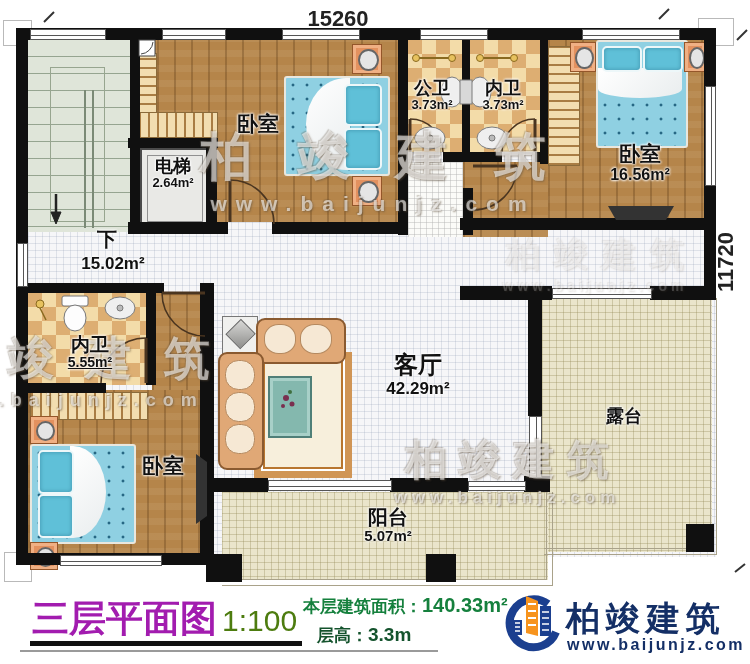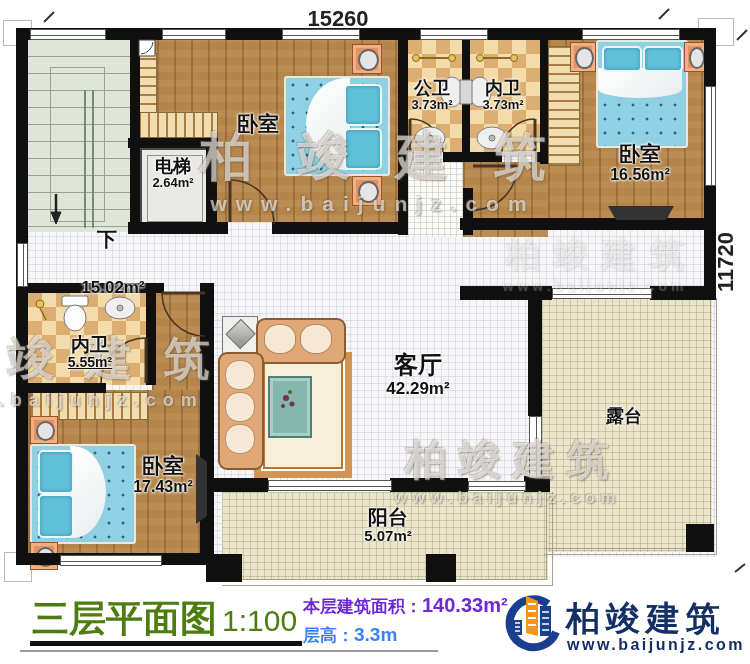--- a/index.html
+++ b/index.html
@@ -246,33 +246,32 @@
   <span class="room-area" style="font-size:13px;">3.73m²</span>
 </div>
 <div class="abs room-label" style="left:582px;top:142px;width:116px;">
   <span class="room-name" style="font-size:21px;">卧室</span>
   <span class="room-area" style="font-size:16px;">16.56m²</span>
 </div>
 <div class="abs room-label" style="left:141px;top:156px;width:64px;z-index:50;">
   <span class="room-name" style="font-size:18px;">电梯</span>
   <span class="room-area" style="font-size:13px;">2.64m²</span>
 </div>
-<div class="abs room-label" style="left:51px;top:254px;width:124px;margin-top:24px;">
+<div class="abs room-label" style="left:51px;top:254px;width:124px;">
   <span class="room-area" style="font-size:17px;">15.02m²</span>
 </div>
 <div class="abs room-label" style="left:92px;top:228px;width:30px;">
   <span style="font-size:20px;font-weight:bold;">下</span>
 </div>
 <div class="abs room-label" style="left:52px;top:334px;width:76px;">
   <span class="room-name" style="font-size:19px;">内卫</span>
   <span class="room-area" style="font-size:14px;text-decoration:underline;">5.55m²</span>
 </div>
 <div class="abs room-label" style="left:106px;top:454px;width:114px;">
   <span class="room-name" style="font-size:21px;">卧室</span>
-  <span class="room-area" style="font-size:16px;">17.43m²</span>
 </div>
 <div class="abs room-label" style="left:356px;top:352px;width:124px;">
   <span class="room-name" style="font-size:24px;">客厅</span>
   <span class="room-area" style="font-size:17px;">42.29m²</span>
 </div>
 <div class="abs room-label" style="left:586px;top:406px;width:76px;">
   <span class="room-name" style="font-size:18px;font-family:Liberation Serif, serif;">露台</span>
 </div>
 <div class="abs room-label" style="left:342px;top:506px;width:92px;">
   <span class="room-name" style="font-size:20px;">阳台</span>
@@ -293,28 +292,28 @@
 <div class="abs wm" style="left:352px;top:432px;width:310px;">
   <span class="wm-big" style="font-size:42px;letter-spacing:12px;padding-left:12px;">柏竣建筑</span>
   <span class="wm-small" style="font-size:17px;letter-spacing:5px;">www.baijunjz.com</span>
 </div>
 <div class="abs wm" style="left:470px;top:232px;width:250px;opacity:.35;">
   <span class="wm-big" style="font-size:34px;letter-spacing:14px;padding-left:14px;">柏竣建筑</span>
   <span class="wm-small" style="font-size:14px;letter-spacing:4px;">www.baijunjz.com</span>
 </div>
 
 <div class="abs titleblock" style="left:0;top:588px;width:750px;height:76px;">
-  <span class="abs" style="left:32px;top:6px;font-size:37px;font-weight:bold;color:#4d7c0f;">三层平面图</span>
+  <span class="abs" style="left:32px;top:6px;font-size:37px;font-weight:bold;color:#a21caf;">三层平面图</span>
   <div class="abs" style="left:30px;top:53px;width:272px;height:5px;background:#111;"></div>
   <div class="abs" style="left:20px;top:62px;width:418px;height:2px;background:#9a9a9a;"></div>
   <span class="abs" style="left:222px;top:16px;font-size:30px;color:#4d7c0f;">1:100</span>
-  <div class="abs" style="left:303px;top:6px;color:#6d28d9;">
+  <div class="abs" style="left:303px;top:6px;color:#15803d;">
     <span style="font-size:17px;font-weight:bold;">本层建筑面积：</span><span style="font-size:20px;font-weight:bold;">140.33m²</span>
   </div>
-  <div class="abs" style="left:303px;top:36px;color:#3b82f6;">
+  <div class="abs" style="left:317px;top:36px;color:#14532d;">
     <span style="font-size:17px;font-weight:bold;">层高：</span><span style="font-size:19px;font-weight:bold;">3.3m</span>
   </div>
 
   <svg class="abs" style="left:500px;top:4px;" width="62" height="64" viewBox="0 0 62 64">
     <path d="M48,12 A24,24 0 1 0 56,40" fill="none" stroke="#1b3f8f" stroke-width="8"></path>
     <polygon points="26,4 38,9 38,44 26,41" fill="#f7941e"></polygon>
     <path d="M28,12 H36 M28,19 H36 M28,26 H36 M28,33 H36" stroke="#fff" stroke-width="2"></path>
     <rect x="40" y="14" width="11" height="30" fill="#1b3f8f"></rect>
     <path d="M42,20 H49 M42,26 H49 M42,32 H49 M42,38 H49" stroke="#fff" stroke-width="1.5"></path>
     <rect x="13" y="28" width="9" height="15" fill="#1b3f8f"></rect>

